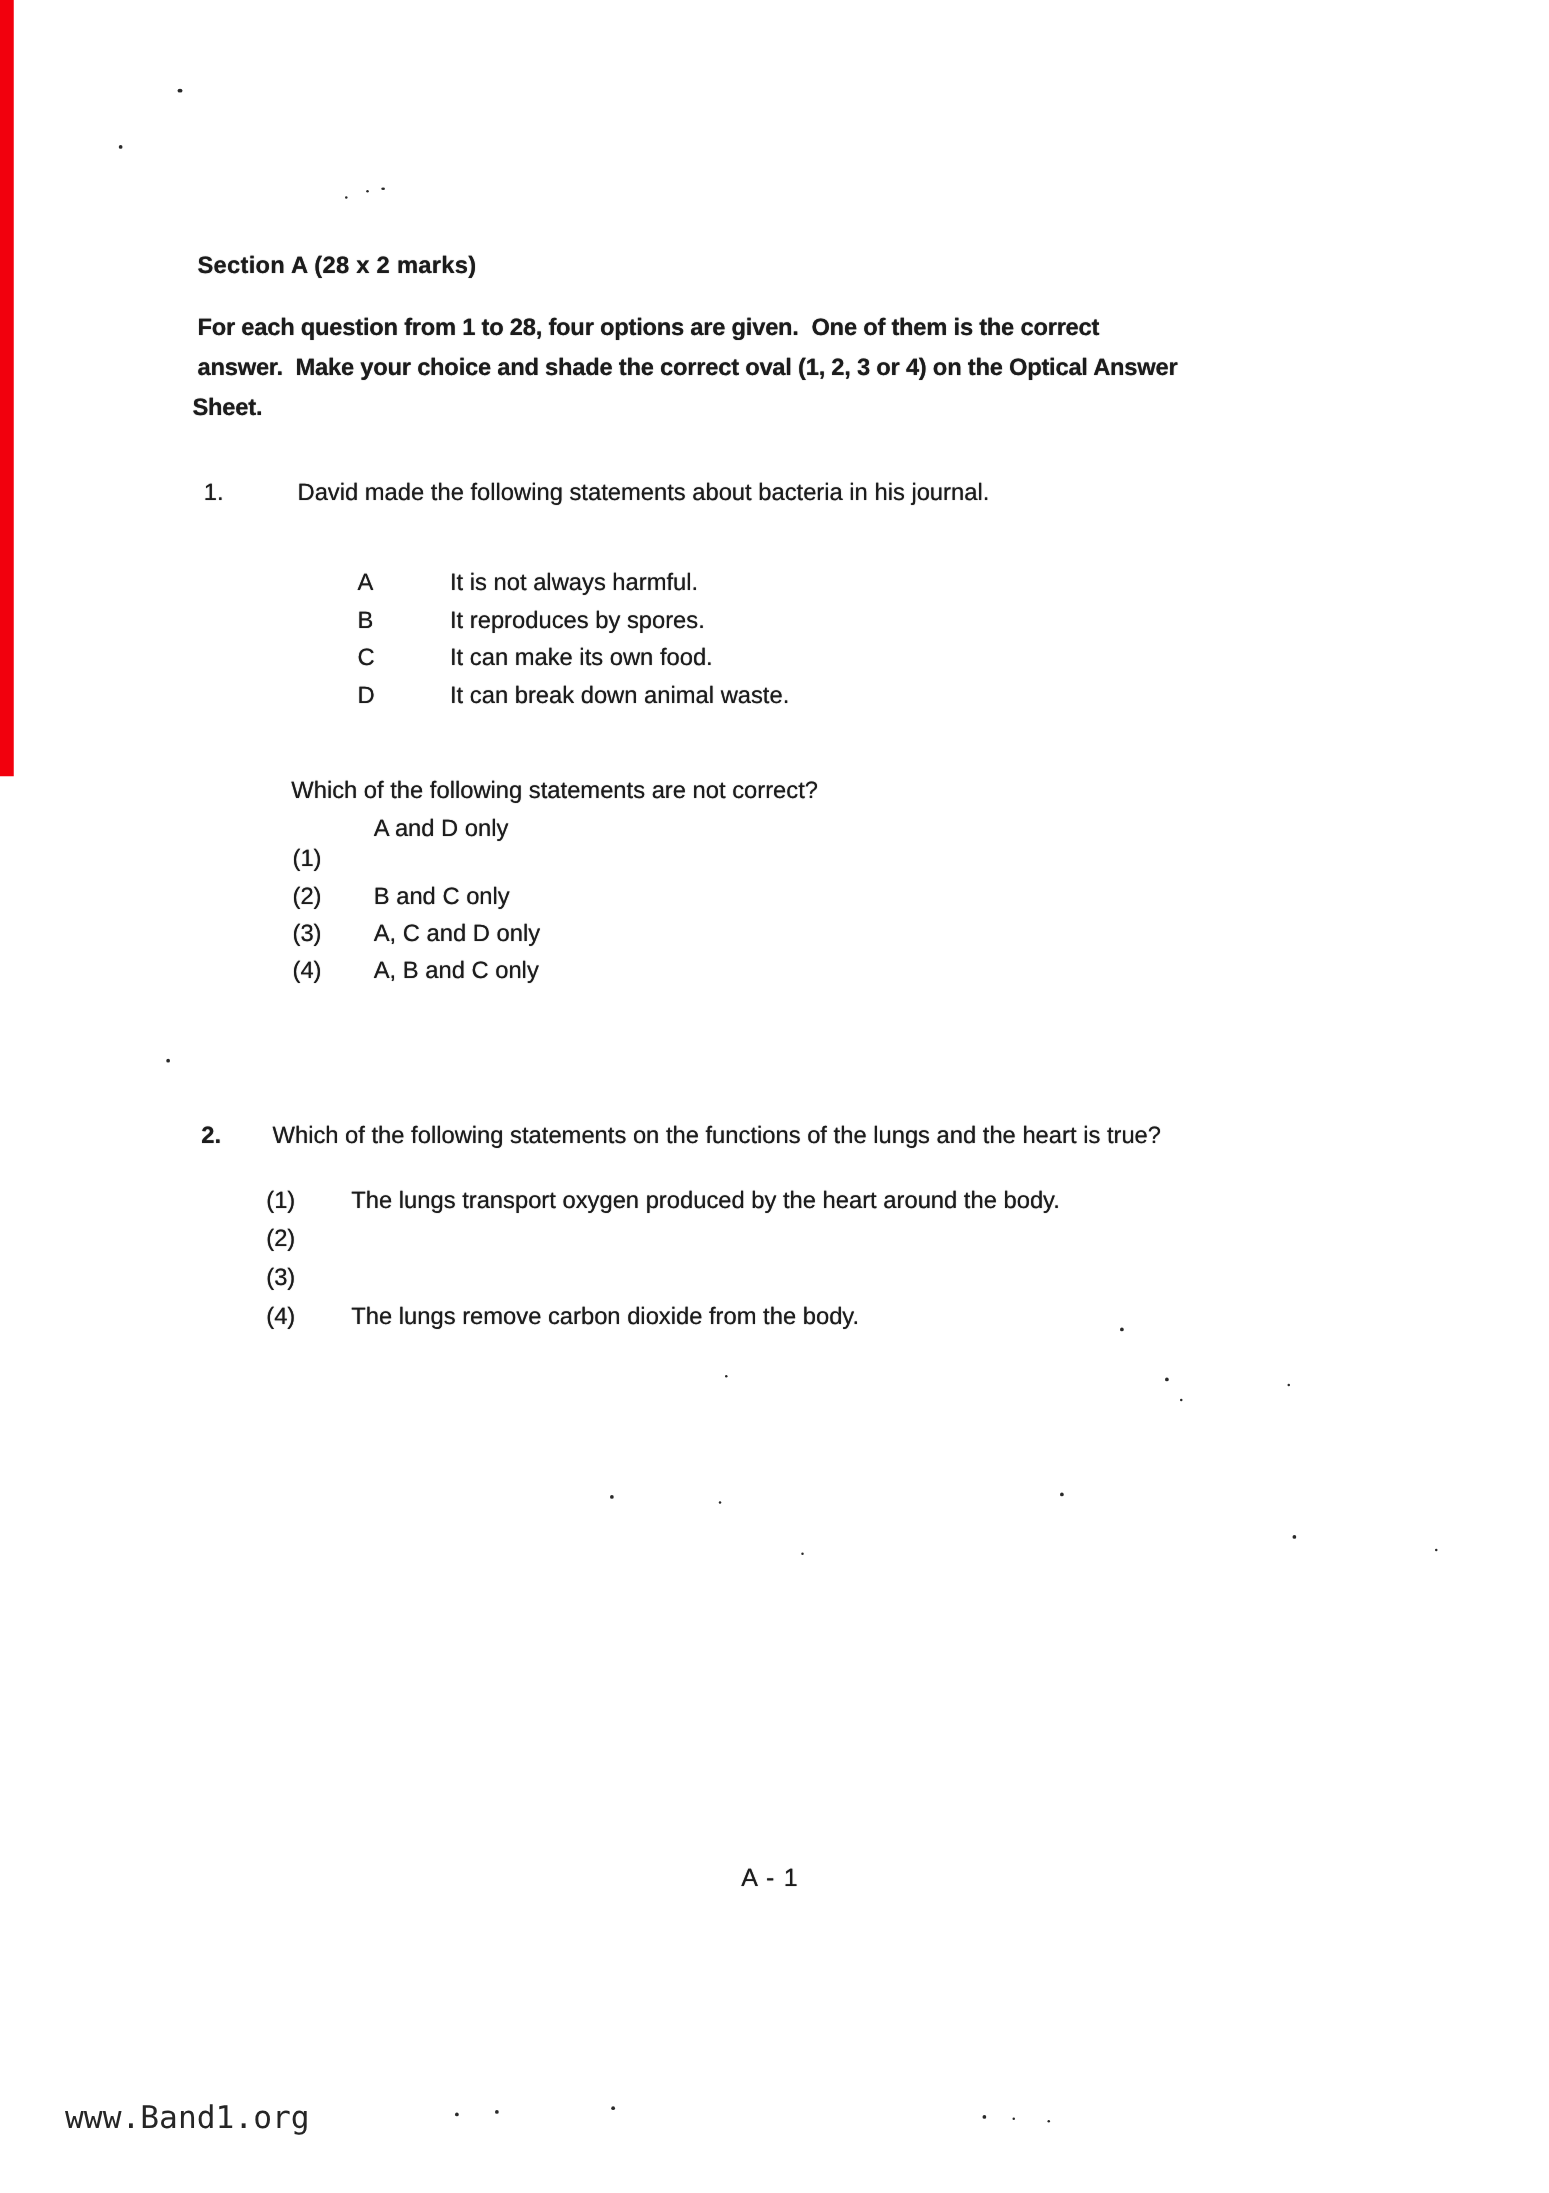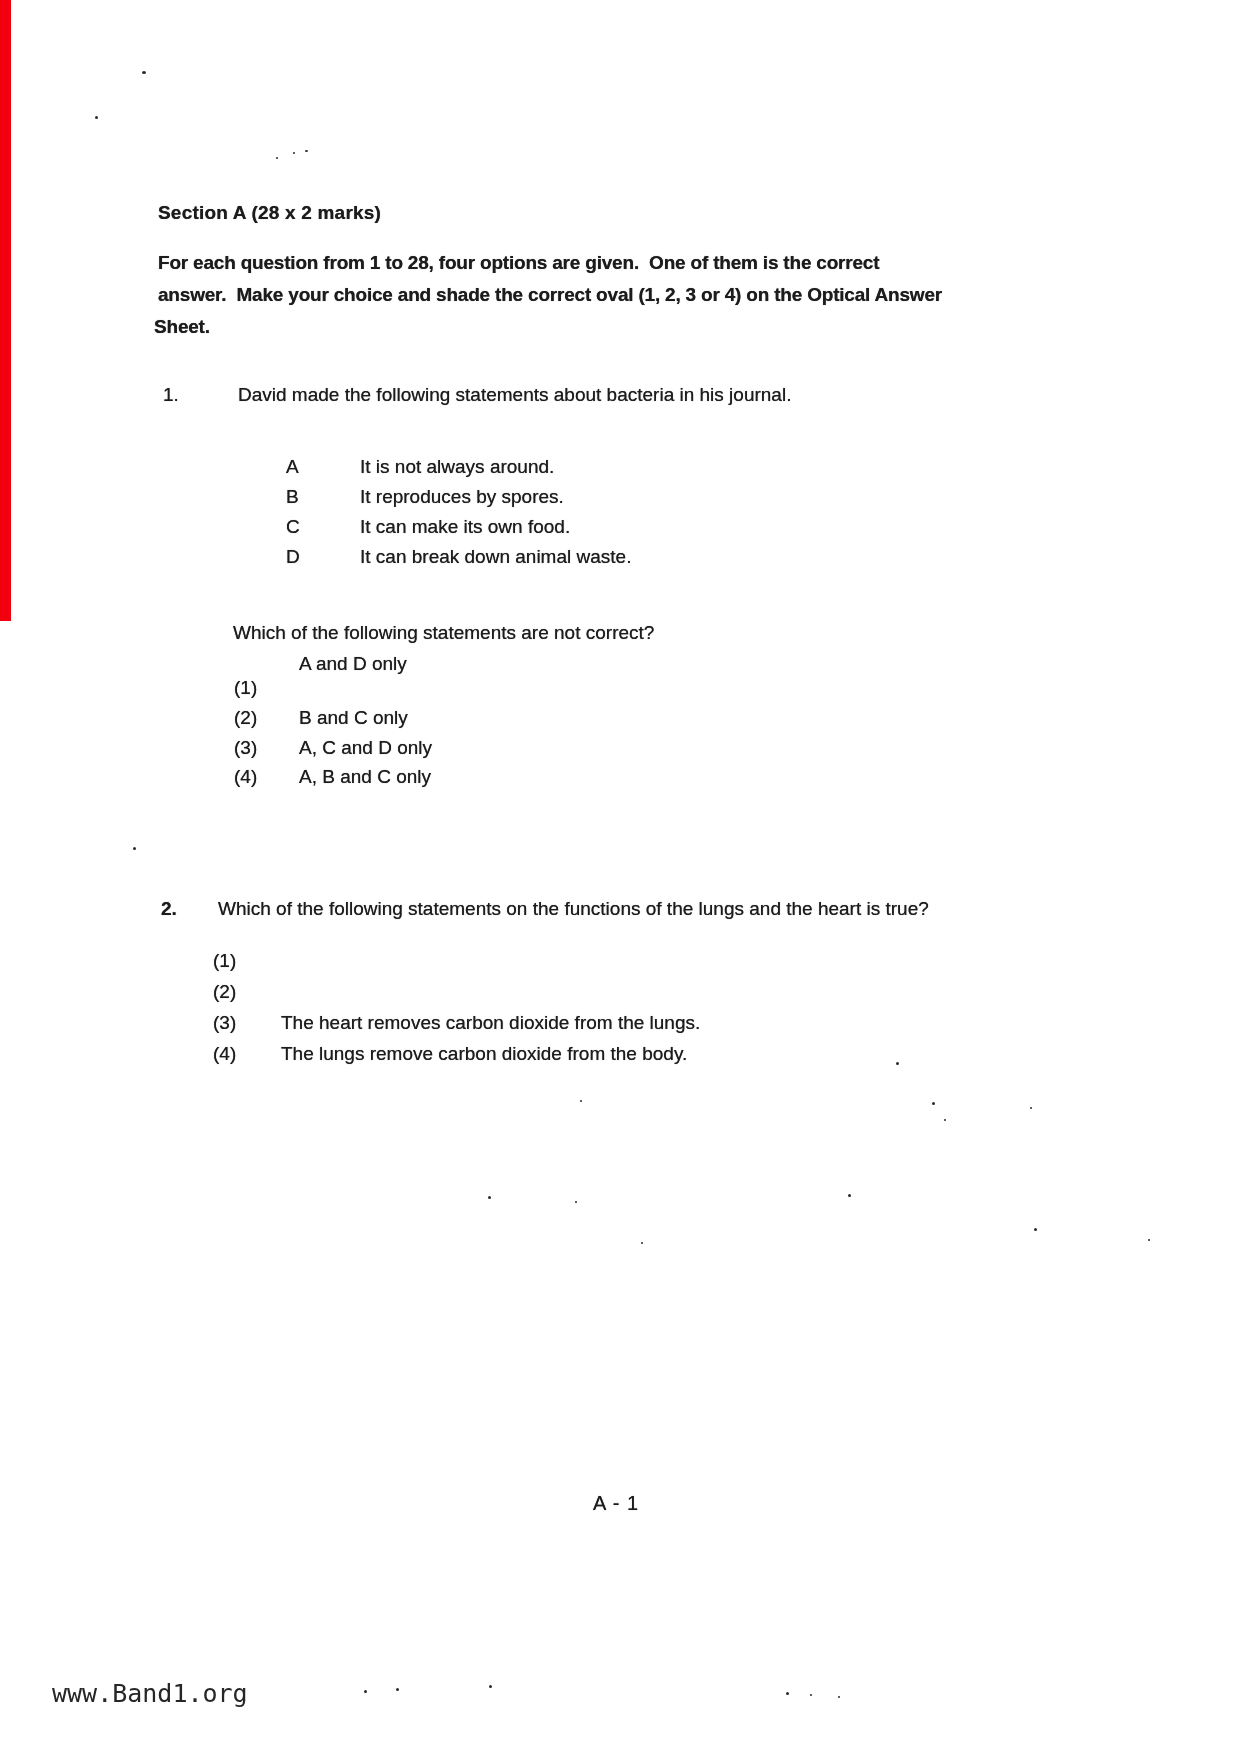--- a/index.html
+++ b/index.html
@@ -109,21 +109,21 @@
 
   <div class="txt heading">Section A (28 x 2 marks)</div>
   <div class="txt instr-1">For each question from 1 to 28, four options are given.  One of them is the correct</div>
   <div class="txt instr-2">answer.  Make your choice and shade the correct oval (1, 2, 3 or 4) on the Optical Answer</div>
   <div class="txt instr-3">Sheet.</div>
 
   <div class="txt q1-num">1.</div>
   <div class="txt q1-text">David made the following statements about bacteria in his journal.</div>
 
   <div class="txt stmt-label-0">A</div>
-  <div class="txt stmt-text-0">It is not always around.</div>
+  <div class="txt stmt-text-0">It is not always harmful.</div>
   <div class="txt stmt-label-1">B</div>
   <div class="txt stmt-text-1">It reproduces by spores.</div>
   <div class="txt stmt-label-2">C</div>
   <div class="txt stmt-text-2">It can make its own food.</div>
   <div class="txt stmt-label-3">D</div>
   <div class="txt stmt-text-3">It can break down animal waste.</div>
 
   <div class="txt q1-prompt">Which of the following statements are not correct?</div>
 
   <div class="txt q1-opt-num-0">(1)</div>
@@ -132,22 +132,22 @@
   <div class="txt q1-opt-text-1">B and C only</div>
   <div class="txt q1-opt-num-2">(3)</div>
   <div class="txt q1-opt-text-2">A, C and D only</div>
   <div class="txt q1-opt-num-3">(4)</div>
   <div class="txt q1-opt-text-3">A, B and C only</div>
 
   <div class="txt q2-num">2.</div>
   <div class="txt q2-text">Which of the following statements on the functions of the lungs and the heart is true?</div>
 
   <div class="txt q2-opt-num-0">(1)</div>
+  <div class="txt q2-opt-text-0">The lungs transport oxygen produced by the heart around the body.</div>
   <div class="txt q2-opt-num-1">(2)</div>
   <div class="txt q2-opt-num-2">(3)</div>
-  <div class="txt q2-opt-text-2">The heart removes carbon dioxide from the lungs.</div>
   <div class="txt q2-opt-num-3">(4)</div>
   <div class="txt q2-opt-text-3">The lungs remove carbon dioxide from the body.</div>
 
   <div class="txt pagenum">A - 1</div>
   <div class="txt watermark">www.Band1.org</div>
 
 </div>
 
 </body></html>

